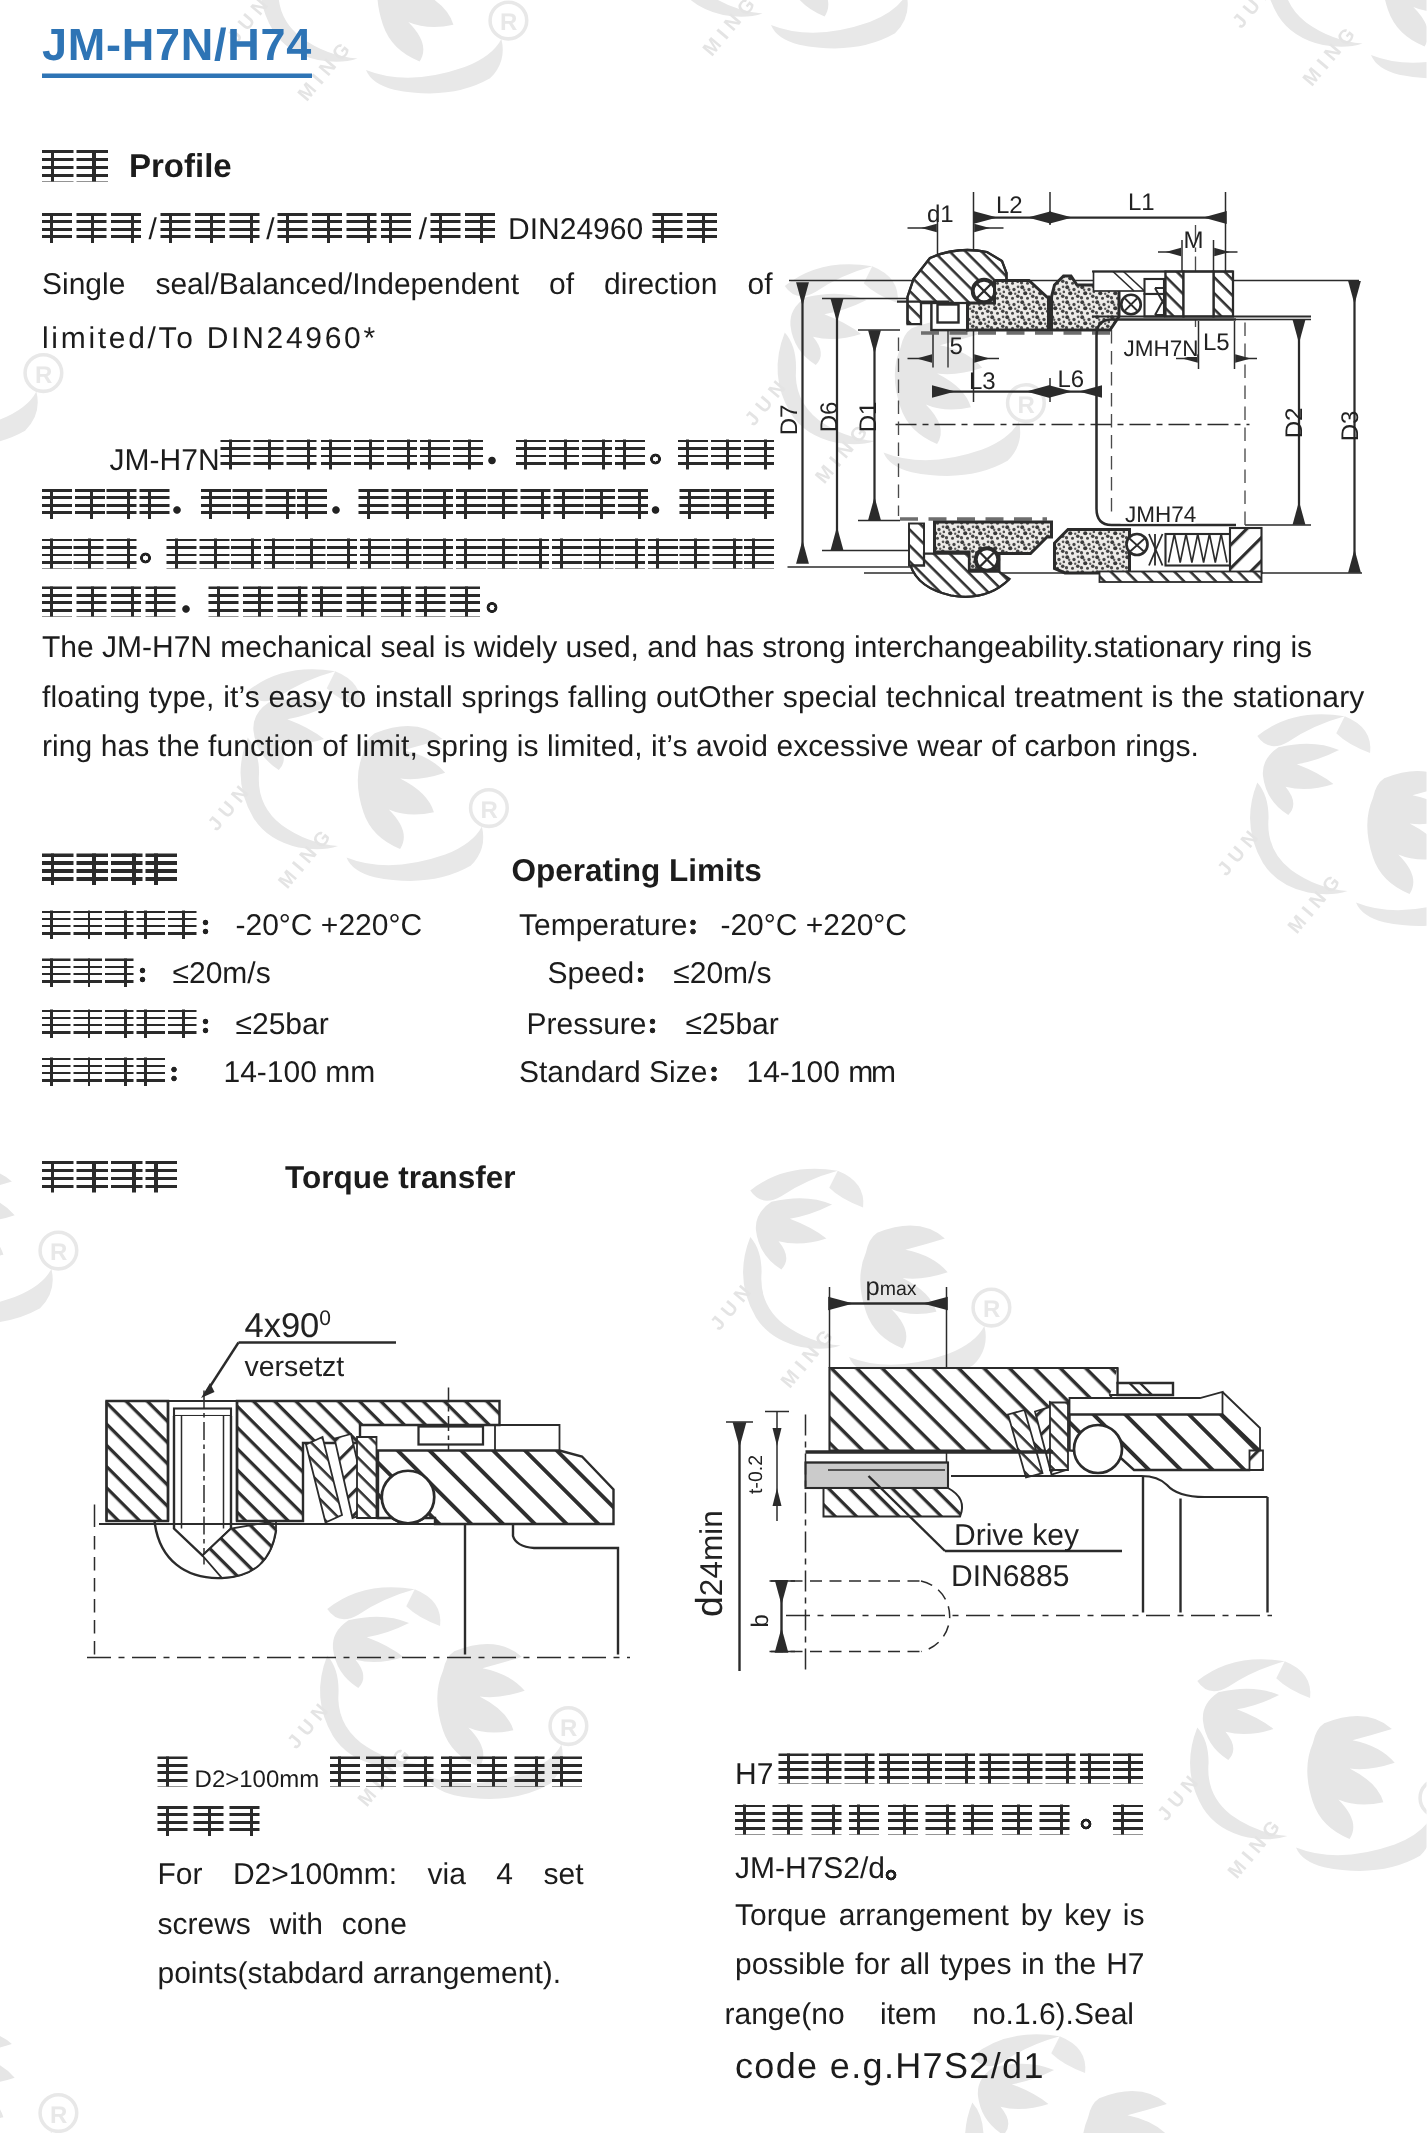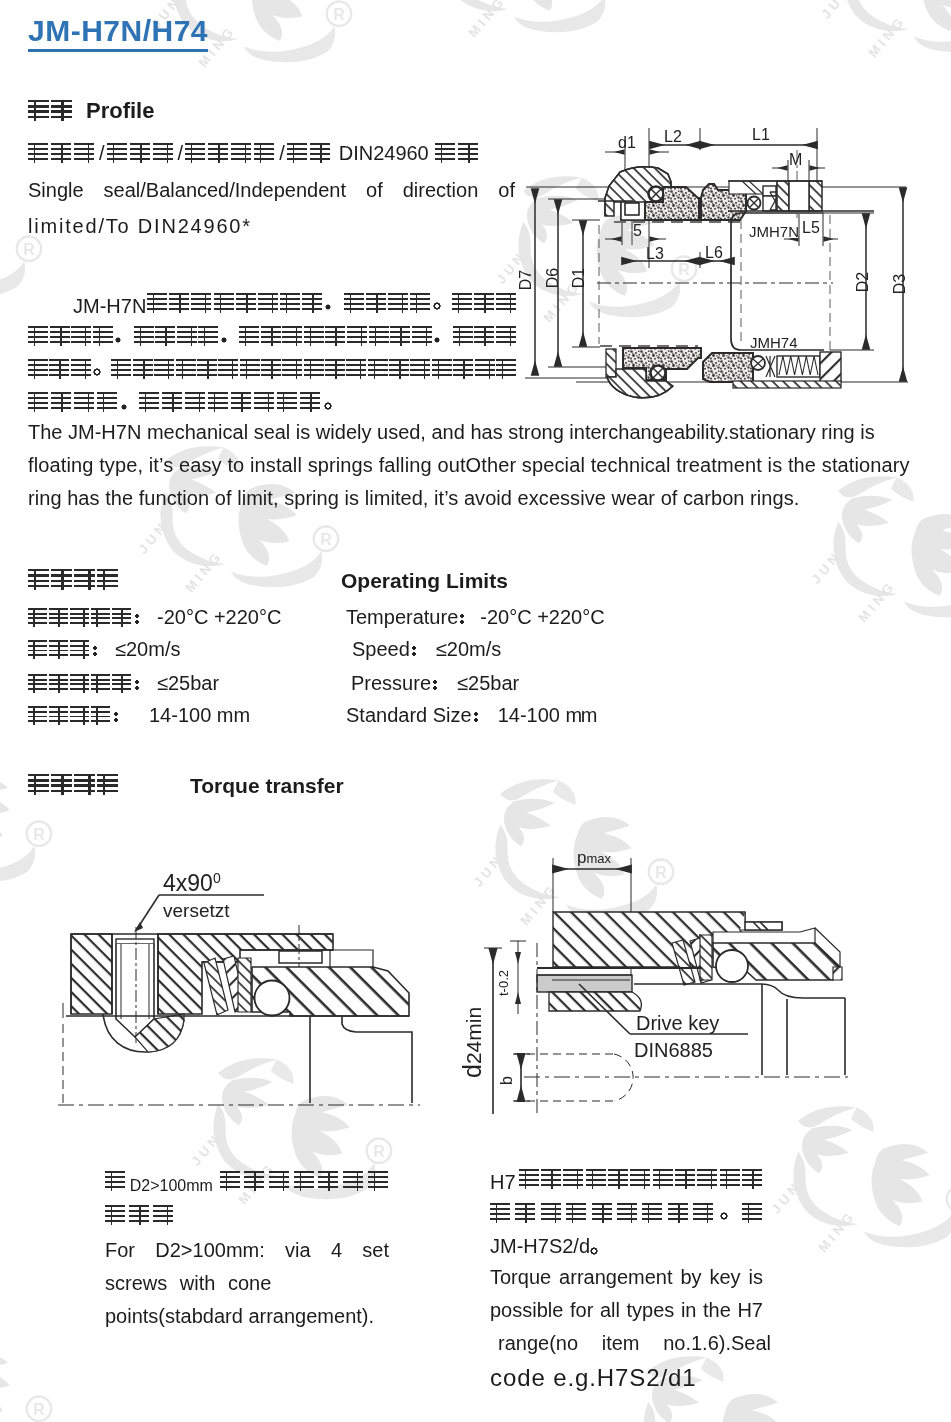--- a/index.html
+++ b/index.html
@@ -479,21 +479,21 @@
 <div class="abs" style="left:28px;top:567px;font-size:22px;font-weight:bold;"><span class="cb" style="width:21px;height:21px;vertical-align:-3px;margin:0 2px 0 0;background:repeating-linear-gradient(180deg,#2a2a2a 0 2.3px,transparent 2.3px 5.25px),linear-gradient(90deg,transparent 0 5.9px,#2a2a2a 5.9px 8.2px,transparent 8.2px)"></span><span class="cb" style="width:21px;height:21px;vertical-align:-3px;margin:0 2px 0 0;background:repeating-linear-gradient(180deg,#2a2a2a 0 2.3px,transparent 2.3px 5.25px),linear-gradient(90deg,transparent 0 10.5px,#2a2a2a 10.5px 12.8px,transparent 12.8px)"></span><span class="cb" style="width:21px;height:21px;vertical-align:-3px;margin:0 2px 0 0;background:repeating-linear-gradient(180deg,#2a2a2a 0 2.3px,transparent 2.3px 5.25px),linear-gradient(90deg,transparent 0 14.3px,#2a2a2a 14.3px 16.6px,transparent 16.6px)"></span><span class="cb" style="width:21px;height:21px;vertical-align:-3px;margin:0 2px 0 0;background:repeating-linear-gradient(180deg,#2a2a2a 0 2.3px,transparent 2.3px 5.25px),linear-gradient(90deg,transparent 0 5.9px,#2a2a2a 5.9px 8.2px,transparent 8.2px)"></span></div>
 
 <div class="abs" style="left:341px;top:569px;font-size:21px;font-weight:bold;">Operating Limits</div>
 
 <div class="abs" style="left:28px;top:606px;font-size:20px;"><span class="c" style="width:19px;height:19px;vertical-align:-3px;margin:0 2px 0 0;background:repeating-linear-gradient(180deg,#2a2a2a 0 1.8px,transparent 1.8px 4.75px),linear-gradient(90deg,transparent 0 5.3px,#2a2a2a 5.3px 7.1px,transparent 7.1px)"></span><span class="c" style="width:19px;height:19px;vertical-align:-3px;margin:0 2px 0 0;background:repeating-linear-gradient(180deg,#2a2a2a 0 1.8px,transparent 1.8px 4.75px),linear-gradient(90deg,transparent 0 9.5px,#2a2a2a 9.5px 11.3px,transparent 11.3px)"></span><span class="c" style="width:19px;height:19px;vertical-align:-3px;margin:0 2px 0 0;background:repeating-linear-gradient(180deg,#2a2a2a 0 1.8px,transparent 1.8px 4.75px),linear-gradient(90deg,transparent 0 12.9px,#2a2a2a 12.9px 14.7px,transparent 14.7px)"></span><span class="c" style="width:19px;height:19px;vertical-align:-3px;margin:0 2px 0 0;background:repeating-linear-gradient(180deg,#2a2a2a 0 1.8px,transparent 1.8px 4.75px),linear-gradient(90deg,transparent 0 5.3px,#2a2a2a 5.3px 7.1px,transparent 7.1px)"></span><span class="c" style="width:19px;height:19px;vertical-align:-3px;margin:0 2px 0 0;background:repeating-linear-gradient(180deg,#2a2a2a 0 1.8px,transparent 1.8px 4.75px),linear-gradient(90deg,transparent 0 9.5px,#2a2a2a 9.5px 11.3px,transparent 11.3px)"></span><span class="c" style="width:18px;height:20px;vertical-align:-4px;background:radial-gradient(circle at 4px 8px,#222 0 1.6px,transparent 2.1px),radial-gradient(circle at 4px 14px,#222 0 1.6px,transparent 2.1px)"></span><span style="margin-left:6px">-20°C +220°C</span></div>
 
 <div class="abs" style="left:346px;top:606px;font-size:20px;">Temperature<span class="c" style="width:18px;height:20px;vertical-align:-4px;background:radial-gradient(circle at 4px 8px,#222 0 1.6px,transparent 2.1px),radial-gradient(circle at 4px 14px,#222 0 1.6px,transparent 2.1px)"></span><span style="margin-left:4px">-20°C +220°C</span></div>
 
 <div class="abs" style="left:28px;top:638px;font-size:20px;"><span class="c" style="width:19px;height:19px;vertical-align:-3px;margin:0 2px 0 0;background:repeating-linear-gradient(180deg,#2a2a2a 0 1.8px,transparent 1.8px 4.75px),linear-gradient(90deg,transparent 0 5.3px,#2a2a2a 5.3px 7.1px,transparent 7.1px)"></span><span class="c" style="width:19px;height:19px;vertical-align:-3px;margin:0 2px 0 0;background:repeating-linear-gradient(180deg,#2a2a2a 0 1.8px,transparent 1.8px 4.75px),linear-gradient(90deg,transparent 0 9.5px,#2a2a2a 9.5px 11.3px,transparent 11.3px)"></span><span class="c" style="width:19px;height:19px;vertical-align:-3px;margin:0 2px 0 0;background:repeating-linear-gradient(180deg,#2a2a2a 0 1.8px,transparent 1.8px 4.75px),linear-gradient(90deg,transparent 0 12.9px,#2a2a2a 12.9px 14.7px,transparent 14.7px)"></span><span class="c" style="width:18px;height:20px;vertical-align:-4px;background:radial-gradient(circle at 4px 8px,#222 0 1.6px,transparent 2.1px),radial-gradient(circle at 4px 14px,#222 0 1.6px,transparent 2.1px)"></span><span style="margin-left:6px">≤20m/s</span></div>
 
-<div class="abs" style="left:346px;top:638px;font-size:20px;"><span style="margin-left:6px">Speed<span class="c" style="width:18px;height:20px;vertical-align:-4px;background:radial-gradient(circle at 4px 8px,#222 0 1.6px,transparent 2.1px),radial-gradient(circle at 4px 14px,#222 0 1.6px,transparent 2.1px)"></span></span><span style="margin-left:8px">≤20m/s</span></div>
+<div class="abs" style="left:346px;top:638px;font-size:20px;"><span style="margin-left:19px">Speed<span class="c" style="width:18px;height:20px;vertical-align:-4px;background:radial-gradient(circle at 4px 8px,#222 0 1.6px,transparent 2.1px),radial-gradient(circle at 4px 14px,#222 0 1.6px,transparent 2.1px)"></span></span><span style="margin-left:8px">≤20m/s</span></div>
 
 <div class="abs" style="left:28px;top:672px;font-size:20px;"><span class="c" style="width:19px;height:19px;vertical-align:-3px;margin:0 2px 0 0;background:repeating-linear-gradient(180deg,#2a2a2a 0 1.8px,transparent 1.8px 4.75px),linear-gradient(90deg,transparent 0 5.3px,#2a2a2a 5.3px 7.1px,transparent 7.1px)"></span><span class="c" style="width:19px;height:19px;vertical-align:-3px;margin:0 2px 0 0;background:repeating-linear-gradient(180deg,#2a2a2a 0 1.8px,transparent 1.8px 4.75px),linear-gradient(90deg,transparent 0 9.5px,#2a2a2a 9.5px 11.3px,transparent 11.3px)"></span><span class="c" style="width:19px;height:19px;vertical-align:-3px;margin:0 2px 0 0;background:repeating-linear-gradient(180deg,#2a2a2a 0 1.8px,transparent 1.8px 4.75px),linear-gradient(90deg,transparent 0 12.9px,#2a2a2a 12.9px 14.7px,transparent 14.7px)"></span><span class="c" style="width:19px;height:19px;vertical-align:-3px;margin:0 2px 0 0;background:repeating-linear-gradient(180deg,#2a2a2a 0 1.8px,transparent 1.8px 4.75px),linear-gradient(90deg,transparent 0 5.3px,#2a2a2a 5.3px 7.1px,transparent 7.1px)"></span><span class="c" style="width:19px;height:19px;vertical-align:-3px;margin:0 2px 0 0;background:repeating-linear-gradient(180deg,#2a2a2a 0 1.8px,transparent 1.8px 4.75px),linear-gradient(90deg,transparent 0 9.5px,#2a2a2a 9.5px 11.3px,transparent 11.3px)"></span><span class="c" style="width:18px;height:20px;vertical-align:-4px;background:radial-gradient(circle at 4px 8px,#222 0 1.6px,transparent 2.1px),radial-gradient(circle at 4px 14px,#222 0 1.6px,transparent 2.1px)"></span><span style="margin-left:6px">≤25bar</span></div>
 
 <div class="abs" style="left:346px;top:672px;font-size:20px;"><span style="margin-left:5px">Pressure<span class="c" style="width:18px;height:20px;vertical-align:-4px;background:radial-gradient(circle at 4px 8px,#222 0 1.6px,transparent 2.1px),radial-gradient(circle at 4px 14px,#222 0 1.6px,transparent 2.1px)"></span></span><span style="margin-left:8px">≤25bar</span></div>
 
 <div class="abs" style="left:28px;top:704px;font-size:20px;"><span class="c" style="width:19px;height:19px;vertical-align:-3px;margin:0 2px 0 0;background:repeating-linear-gradient(180deg,#2a2a2a 0 1.8px,transparent 1.8px 4.75px),linear-gradient(90deg,transparent 0 5.3px,#2a2a2a 5.3px 7.1px,transparent 7.1px)"></span><span class="c" style="width:19px;height:19px;vertical-align:-3px;margin:0 2px 0 0;background:repeating-linear-gradient(180deg,#2a2a2a 0 1.8px,transparent 1.8px 4.75px),linear-gradient(90deg,transparent 0 9.5px,#2a2a2a 9.5px 11.3px,transparent 11.3px)"></span><span class="c" style="width:19px;height:19px;vertical-align:-3px;margin:0 2px 0 0;background:repeating-linear-gradient(180deg,#2a2a2a 0 1.8px,transparent 1.8px 4.75px),linear-gradient(90deg,transparent 0 12.9px,#2a2a2a 12.9px 14.7px,transparent 14.7px)"></span><span class="c" style="width:19px;height:19px;vertical-align:-3px;margin:0 2px 0 0;background:repeating-linear-gradient(180deg,#2a2a2a 0 1.8px,transparent 1.8px 4.75px),linear-gradient(90deg,transparent 0 5.3px,#2a2a2a 5.3px 7.1px,transparent 7.1px)"></span><span class="c" style="width:18px;height:20px;vertical-align:-4px;background:radial-gradient(circle at 4px 8px,#222 0 1.6px,transparent 2.1px),radial-gradient(circle at 4px 14px,#222 0 1.6px,transparent 2.1px)"></span><span style="margin-left:19px">14-100 <span style="letter-spacing:0px">mm</span></span></div>
 
 <div class="abs" style="left:346px;top:704px;font-size:20px;">Standard Size<span class="c" style="width:18px;height:20px;vertical-align:-4px;background:radial-gradient(circle at 4px 8px,#222 0 1.6px,transparent 2.1px),radial-gradient(circle at 4px 14px,#222 0 1.6px,transparent 2.1px)"></span><span style="margin-left:8px">14-100 <span style="letter-spacing:-1.5px">mm</span></span></div>
 
 <div class="abs" style="left:28px;top:772px;font-size:22px;font-weight:bold;"><span class="cb" style="width:21px;height:21px;vertical-align:-3px;margin:0 2px 0 0;background:repeating-linear-gradient(180deg,#2a2a2a 0 2.3px,transparent 2.3px 5.25px),linear-gradient(90deg,transparent 0 5.9px,#2a2a2a 5.9px 8.2px,transparent 8.2px)"></span><span class="cb" style="width:21px;height:21px;vertical-align:-3px;margin:0 2px 0 0;background:repeating-linear-gradient(180deg,#2a2a2a 0 2.3px,transparent 2.3px 5.25px),linear-gradient(90deg,transparent 0 10.5px,#2a2a2a 10.5px 12.8px,transparent 12.8px)"></span><span class="cb" style="width:21px;height:21px;vertical-align:-3px;margin:0 2px 0 0;background:repeating-linear-gradient(180deg,#2a2a2a 0 2.3px,transparent 2.3px 5.25px),linear-gradient(90deg,transparent 0 14.3px,#2a2a2a 14.3px 16.6px,transparent 16.6px)"></span><span class="cb" style="width:21px;height:21px;vertical-align:-3px;margin:0 2px 0 0;background:repeating-linear-gradient(180deg,#2a2a2a 0 2.3px,transparent 2.3px 5.25px),linear-gradient(90deg,transparent 0 5.9px,#2a2a2a 5.9px 8.2px,transparent 8.2px)"></span></div>
@@ -560,16 +560,16 @@
 <div class="abs" style="left:490px;top:1235px;font-size:20px;">JM-H7S2/d<span class="c" style="width:18px;height:20px;vertical-align:-4px;background:radial-gradient(circle at 4px 14px,transparent 0 1.6px,#222 1.8px 3.4px,transparent 3.8px)"></span></div>
 
 <div class="abs" style="left:490px;top:1266px;width:273px;font-size:20px;">
     <div class="j">Torque arrangement by key is</div>
   </div>
 
 <div class="abs" style="left:490px;top:1299px;width:273px;font-size:20px;">
     <div class="j">possible for all types in the H7</div>
   </div>
 
-<div class="abs" style="left:498px;top:1332px;width:273px;font-size:20px;">
+<div class="abs" style="left:483px;top:1332px;width:273px;font-size:20px;">
     <div class="j">range(no item no.1.6).Seal</div>
   </div>
 
 <div class="abs" style="left:490px;top:1364px;font-size:24px;letter-spacing:0.9px;">code e.g.H7S2/d1</div>
 </body></html>

